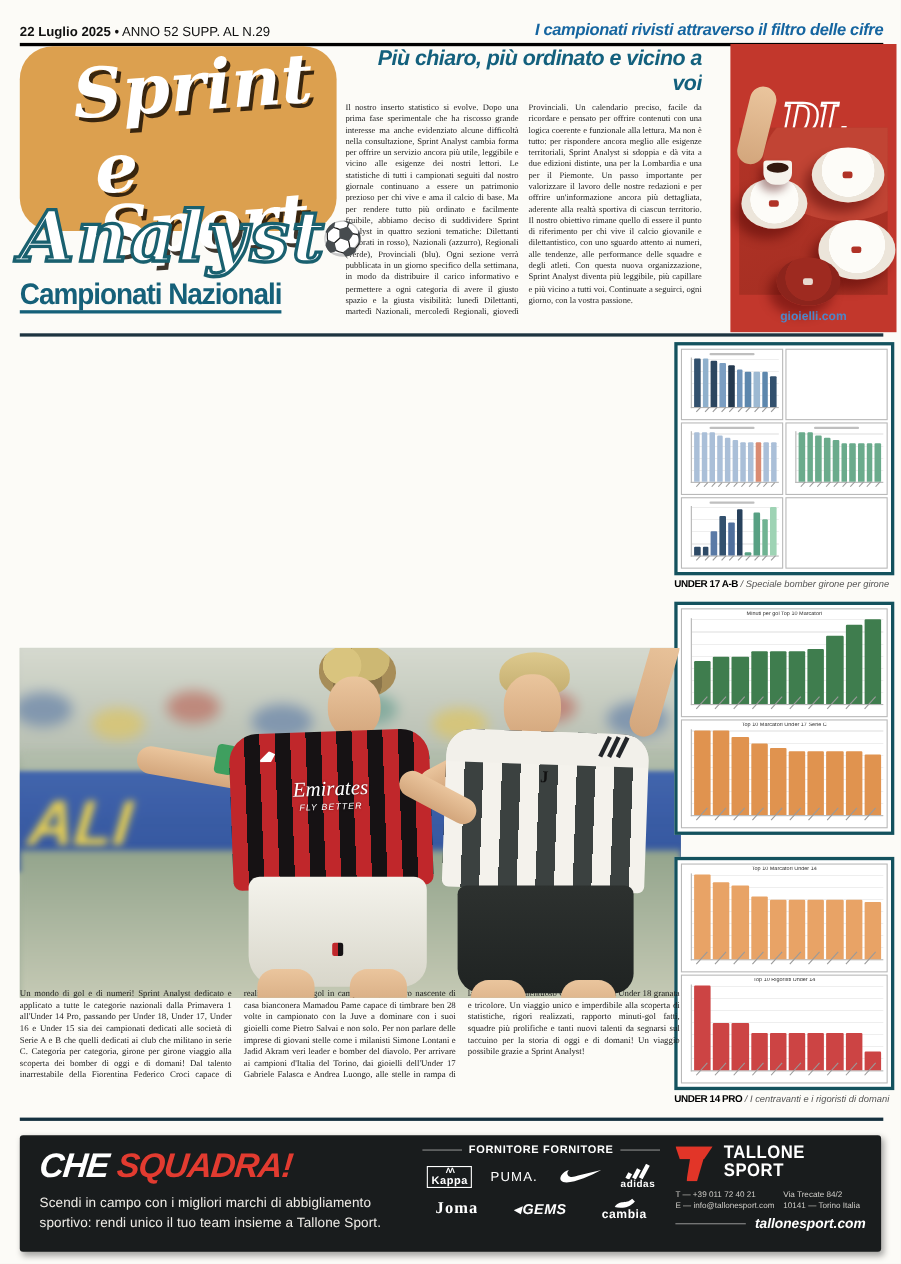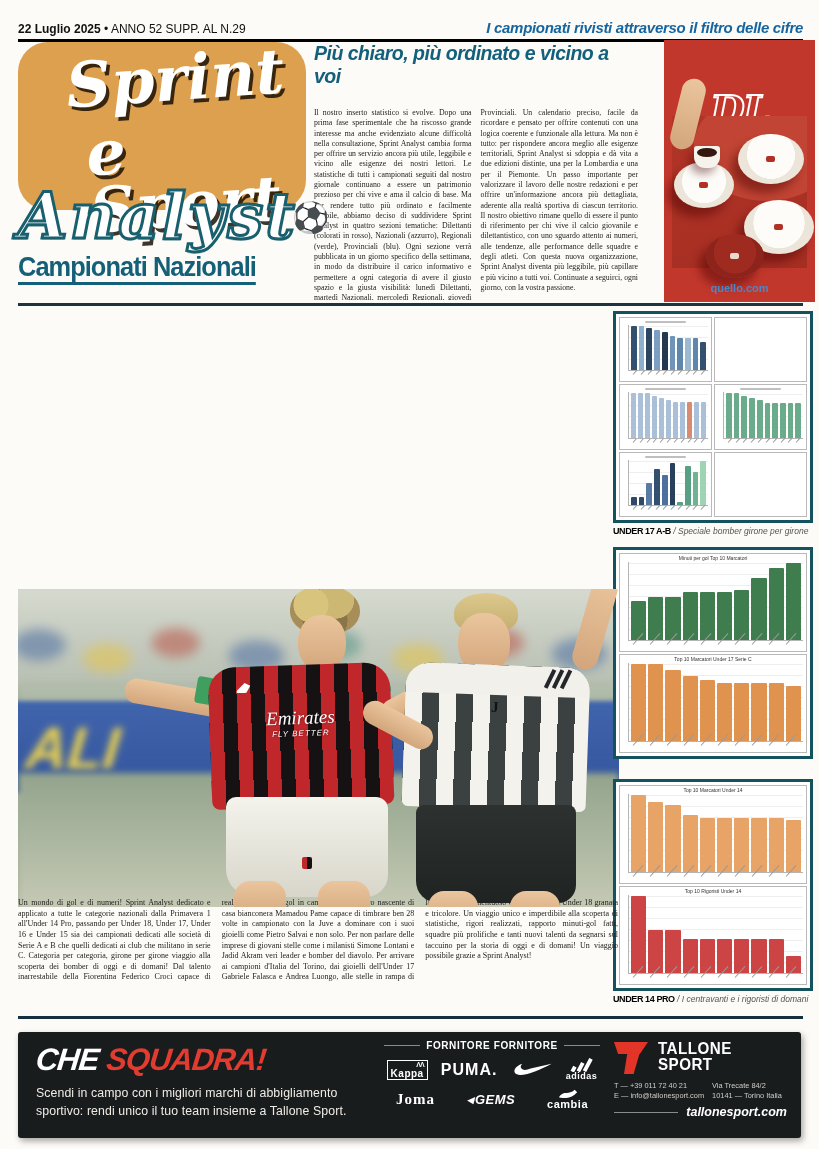--- a/index.html
+++ b/index.html
@@ -24,21 +24,21 @@
   .analyst-row{position:relative;margin-top:-32px;text-align:center;z-index:2;white-space:nowrap;}
   .analyst{font-family:"DejaVu Serif",serif;font-style:italic;font-weight:700;font-size:64px;
     color:#fff;-webkit-text-stroke:3px #19606f;text-shadow:0 2px 0 rgba(0,60,70,.25);letter-spacing:2px;}
   .ball{font-size:30px;vertical-align:10px;margin-left:-4px;}
   .campionati{display:inline-block;margin-top:0;font-size:27px;font-weight:700;color:#156079;
     letter-spacing:-1px;transform:scaleX(.94);transform-origin:left;
     border-bottom:3px solid #156079;padding-bottom:1px;line-height:1.05;}
 
   
   .header-article{position:absolute;left:314px;top:42px;width:324px;height:258px;overflow:hidden;}
-  .ha-title{margin:0 0 20px 0;text-align:left;font-size:19.5px;font-weight:700;font-style:italic;
+  .ha-title{margin:0 0 5px 0;text-align:right;font-size:19.5px;font-weight:700;font-style:italic;
     color:#13607d;letter-spacing:-.5px;}
   .ha-body{column-count:2;column-gap:9px;font-family:"Liberation Serif",serif;font-size:7.8px;
     line-height:1.32;text-align:justify;color:#1c1c1c;hyphens:auto;}
 
   
   .dl-ad{position:absolute;left:664px;top:40px;width:151px;height:262px;background:#c2372c;
     overflow:hidden;}
   .dl-head{text-align:center;padding-top:8px;}
   .dl-logo{font-family:"DejaVu Serif",serif;font-style:italic;font-weight:700;font-size:40px;
     color:transparent;-webkit-text-stroke:2px #fff;line-height:.9;letter-spacing:-2px;margin-top:44px;}
@@ -183,23 +183,23 @@
     white-space:nowrap;}
   .ba-head .white{color:#fff;}
   .ba-head .red{color:#e23b30;margin-left:8px;}
   .ba-body{margin-top:7px;font-size:12.3px;line-height:1.45;color:#efece7;letter-spacing:.1px;}
   .ba-mid{width:224px;padding-top:8px;box-sizing:border-box;}
   .ba-supplier{display:flex;align-items:center;gap:6px;margin:0 4px 6px;}
   .ba-supplier i{flex:1;height:1px;background:#8b8b8b;}
   .ba-supplier span{font-size:10px;font-weight:700;letter-spacing:.6px;white-space:nowrap;}
   .brand-row{display:flex;justify-content:space-around;align-items:center;margin-top:7px;}
   .brand{text-align:center;color:#fff;}
-  .b-kappa{font-size:10px;font-weight:700;border:1px solid #fff;padding:0 3px;letter-spacing:.5px;text-align:right;}
+  .b-kappa{font-size:10px;font-weight:700;border:1px solid #fff;padding:0 3px;letter-spacing:.5px;}
   .b-kappa::before{content:"ΛΛ";display:block;font-size:7px;letter-spacing:-1px;border:0;}
-  .b-puma{font-size:16px;font-weight:700;letter-spacing:1px;}
+  .b-puma{font-size:12px;font-weight:400;letter-spacing:1px;}
   .b-joma{font-size:15px;font-weight:700;font-family:"Liberation Serif",serif;letter-spacing:1px;}
   .b-gems{font-size:13px;font-weight:700;font-style:italic;letter-spacing:.5px;}
   .b-gems::before{content:"◂";margin-right:1px;}
   .b-mizuno{font-size:11px;font-weight:700;letter-spacing:.5px;}
   .brand svg{display:block;margin:0 auto;}
   .b-adidas span{display:block;font-size:9px;font-weight:700;margin-top:-1px;letter-spacing:.5px;}
   .ba-right{flex:1;padding:8px 14px 0 10px;box-sizing:border-box;}
   .ts-top{display:flex;align-items:center;gap:8px;}
   .ts-logo{width:36px;height:34px;position:relative;flex:none;}
   .ts-logo i{position:absolute;background:#e23528;}
@@ -245,21 +245,21 @@
       <div class="dl-tag">un bel caffè</div>
     </div>
     <div class="dl-photo">
       <div class="saucer" style="left:66px;top:18px;width:66px;height:50px;"></div>
       <div class="saucer" style="left:72px;top:84px;width:70px;height:54px;"></div>
       <div class="saucer" style="left:2px;top:46px;width:60px;height:46px;"></div>
       <div class="saucer saucer-dark" style="left:34px;top:118px;width:58px;height:44px;"></div>
       <div class="dl-hand skin"></div>
       <div class="dl-cup"></div>
     </div>
-    <div class="dl-url">quello.com</div>
+    <div class="dl-url">gioielli.com</div>
   </div>
 
   <div class="header-rule"></div>
 
 
   <div class="photo">
     <div class="ph-stands"></div>
     <div class="ph-mid"></div>
     <div class="ph-board">
       <div class="ph-board-ali">ALI</div>

